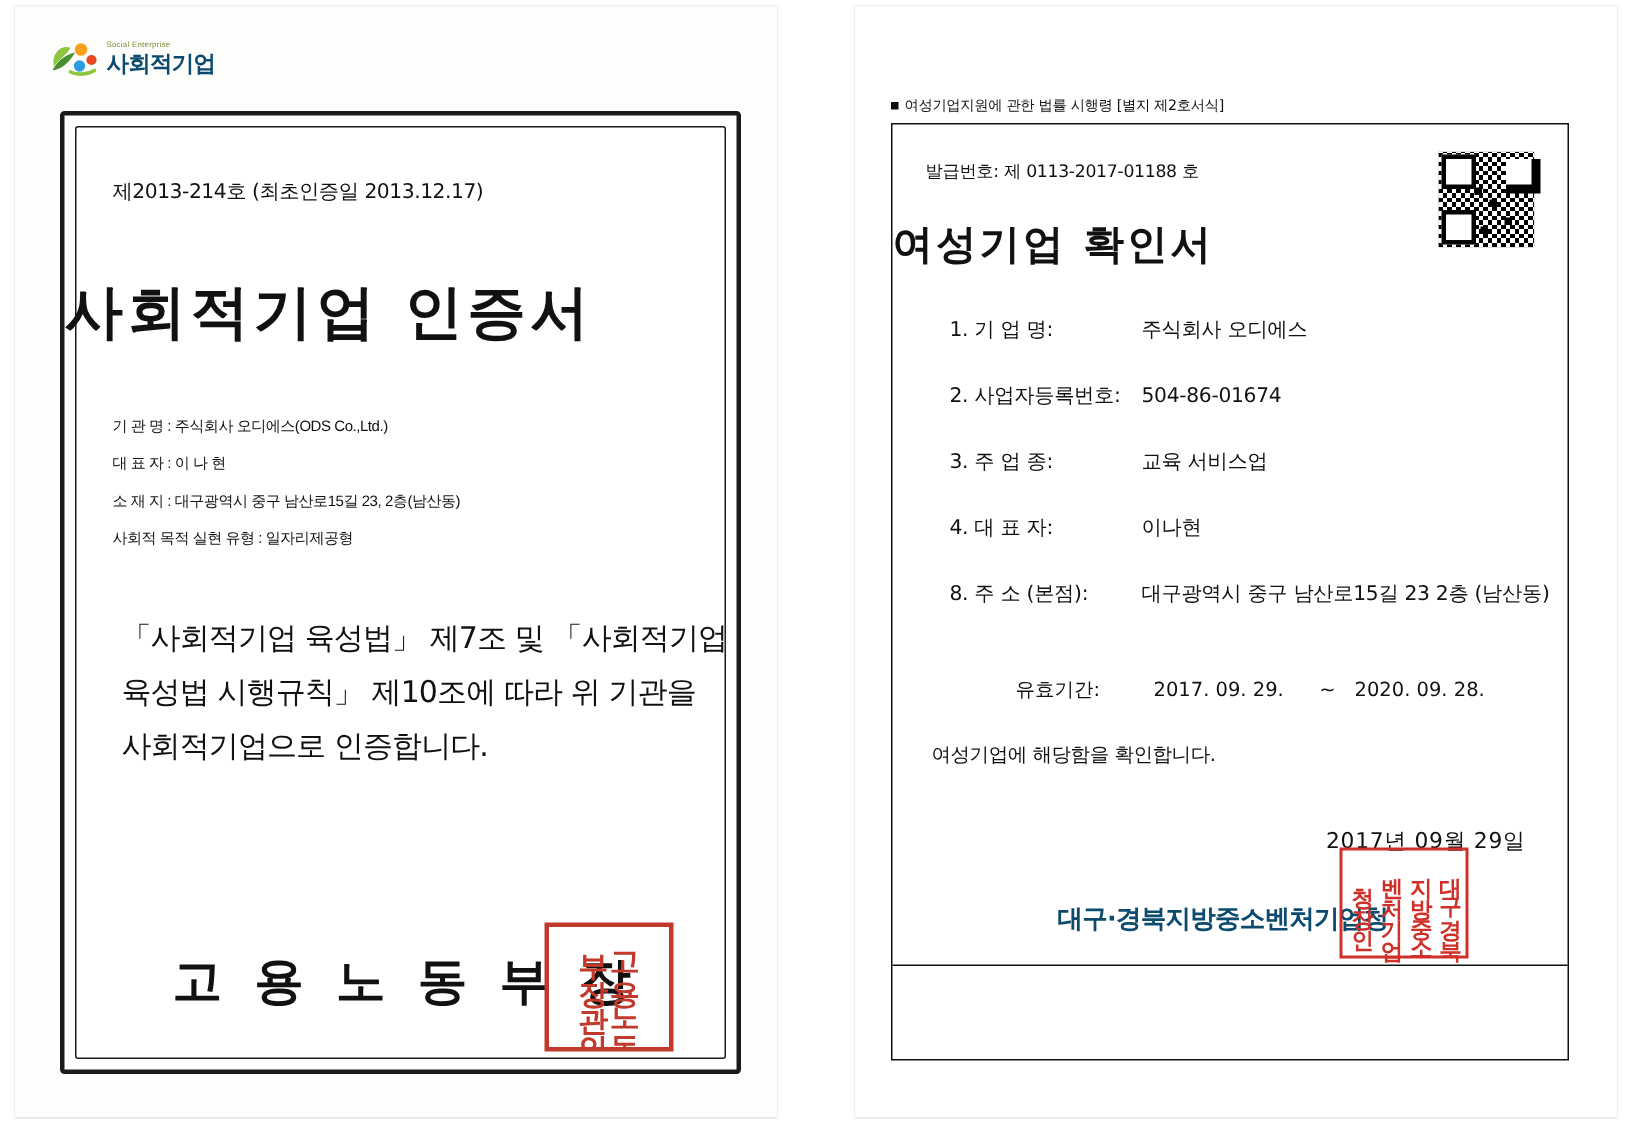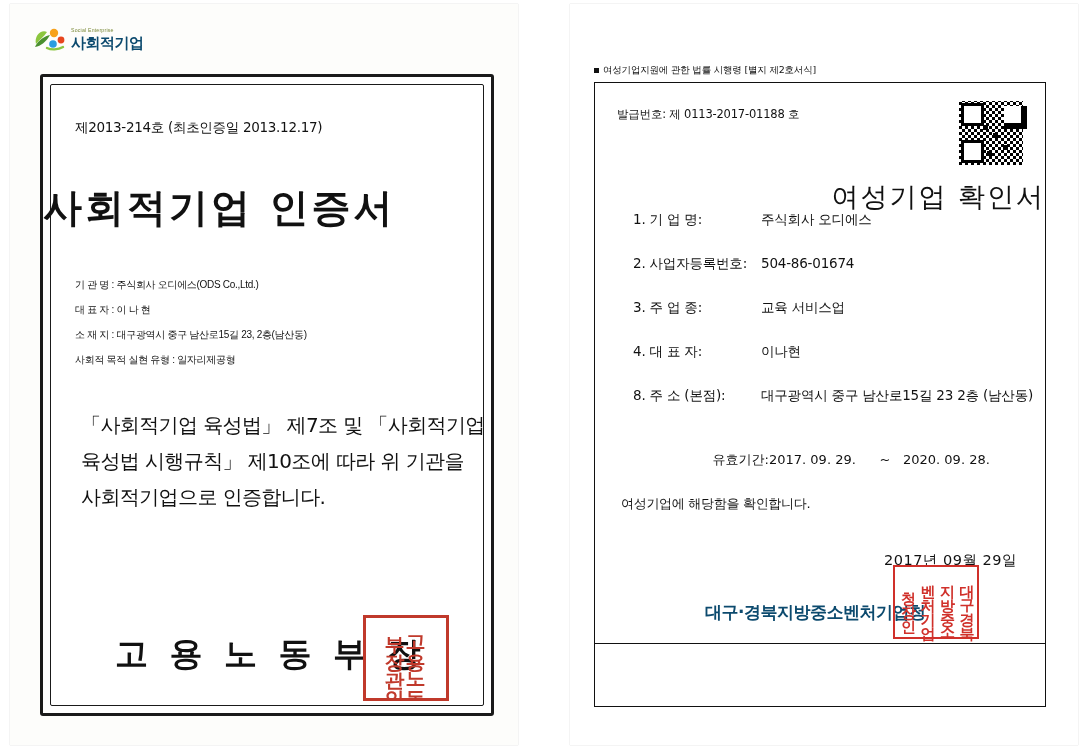--- a/index.html
+++ b/index.html
@@ -254,27 +254,26 @@
   .qr::after { left: 2px; bottom: 2px; }
   .qr-dot {
     position: absolute;
     width: 5px; height: 5px; background: #000;
   }
   .wb-title {
     position: absolute;
     left: 0;
     right: 0;
     top: 62px;
-    text-align: right;
+    text-align: left;
     font-size: 27px;
-    font-weight: normal;
+    font-weight: bold;
     letter-spacing: 2px;
     color: #111;
     font-family: "DejaVu Sans", sans-serif;
-    margin-top: 34px;
   }
   .wb-list {
     position: absolute;
     left: 38px;
     top: 128px;
     width: 400px;
   }
   .wb-row {
     display: flex;
     align-items: baseline;
@@ -296,21 +295,21 @@
     position: absolute;
     left: 82px;
     top: 368px;
     font-size: 13px;
     color: #111;
     font-family: "DejaVu Sans", sans-serif;
     display: flex;
     align-items: baseline;
     gap: 0;
   }
-  .wb-valid-label { width: 92px; text-align: right; }
+  .wb-valid-label { width: 92px; }
   .wb-valid-from { width: 98px; text-align: left; }
   .wb-valid-sep { width: 36px; text-align: center; }
   .wb-valid-to { text-align: left; }
 
   .wb-statement {
     position: absolute;
     left: 26px;
     top: 408px;
     width: 410px;
     font-size: 13px;

